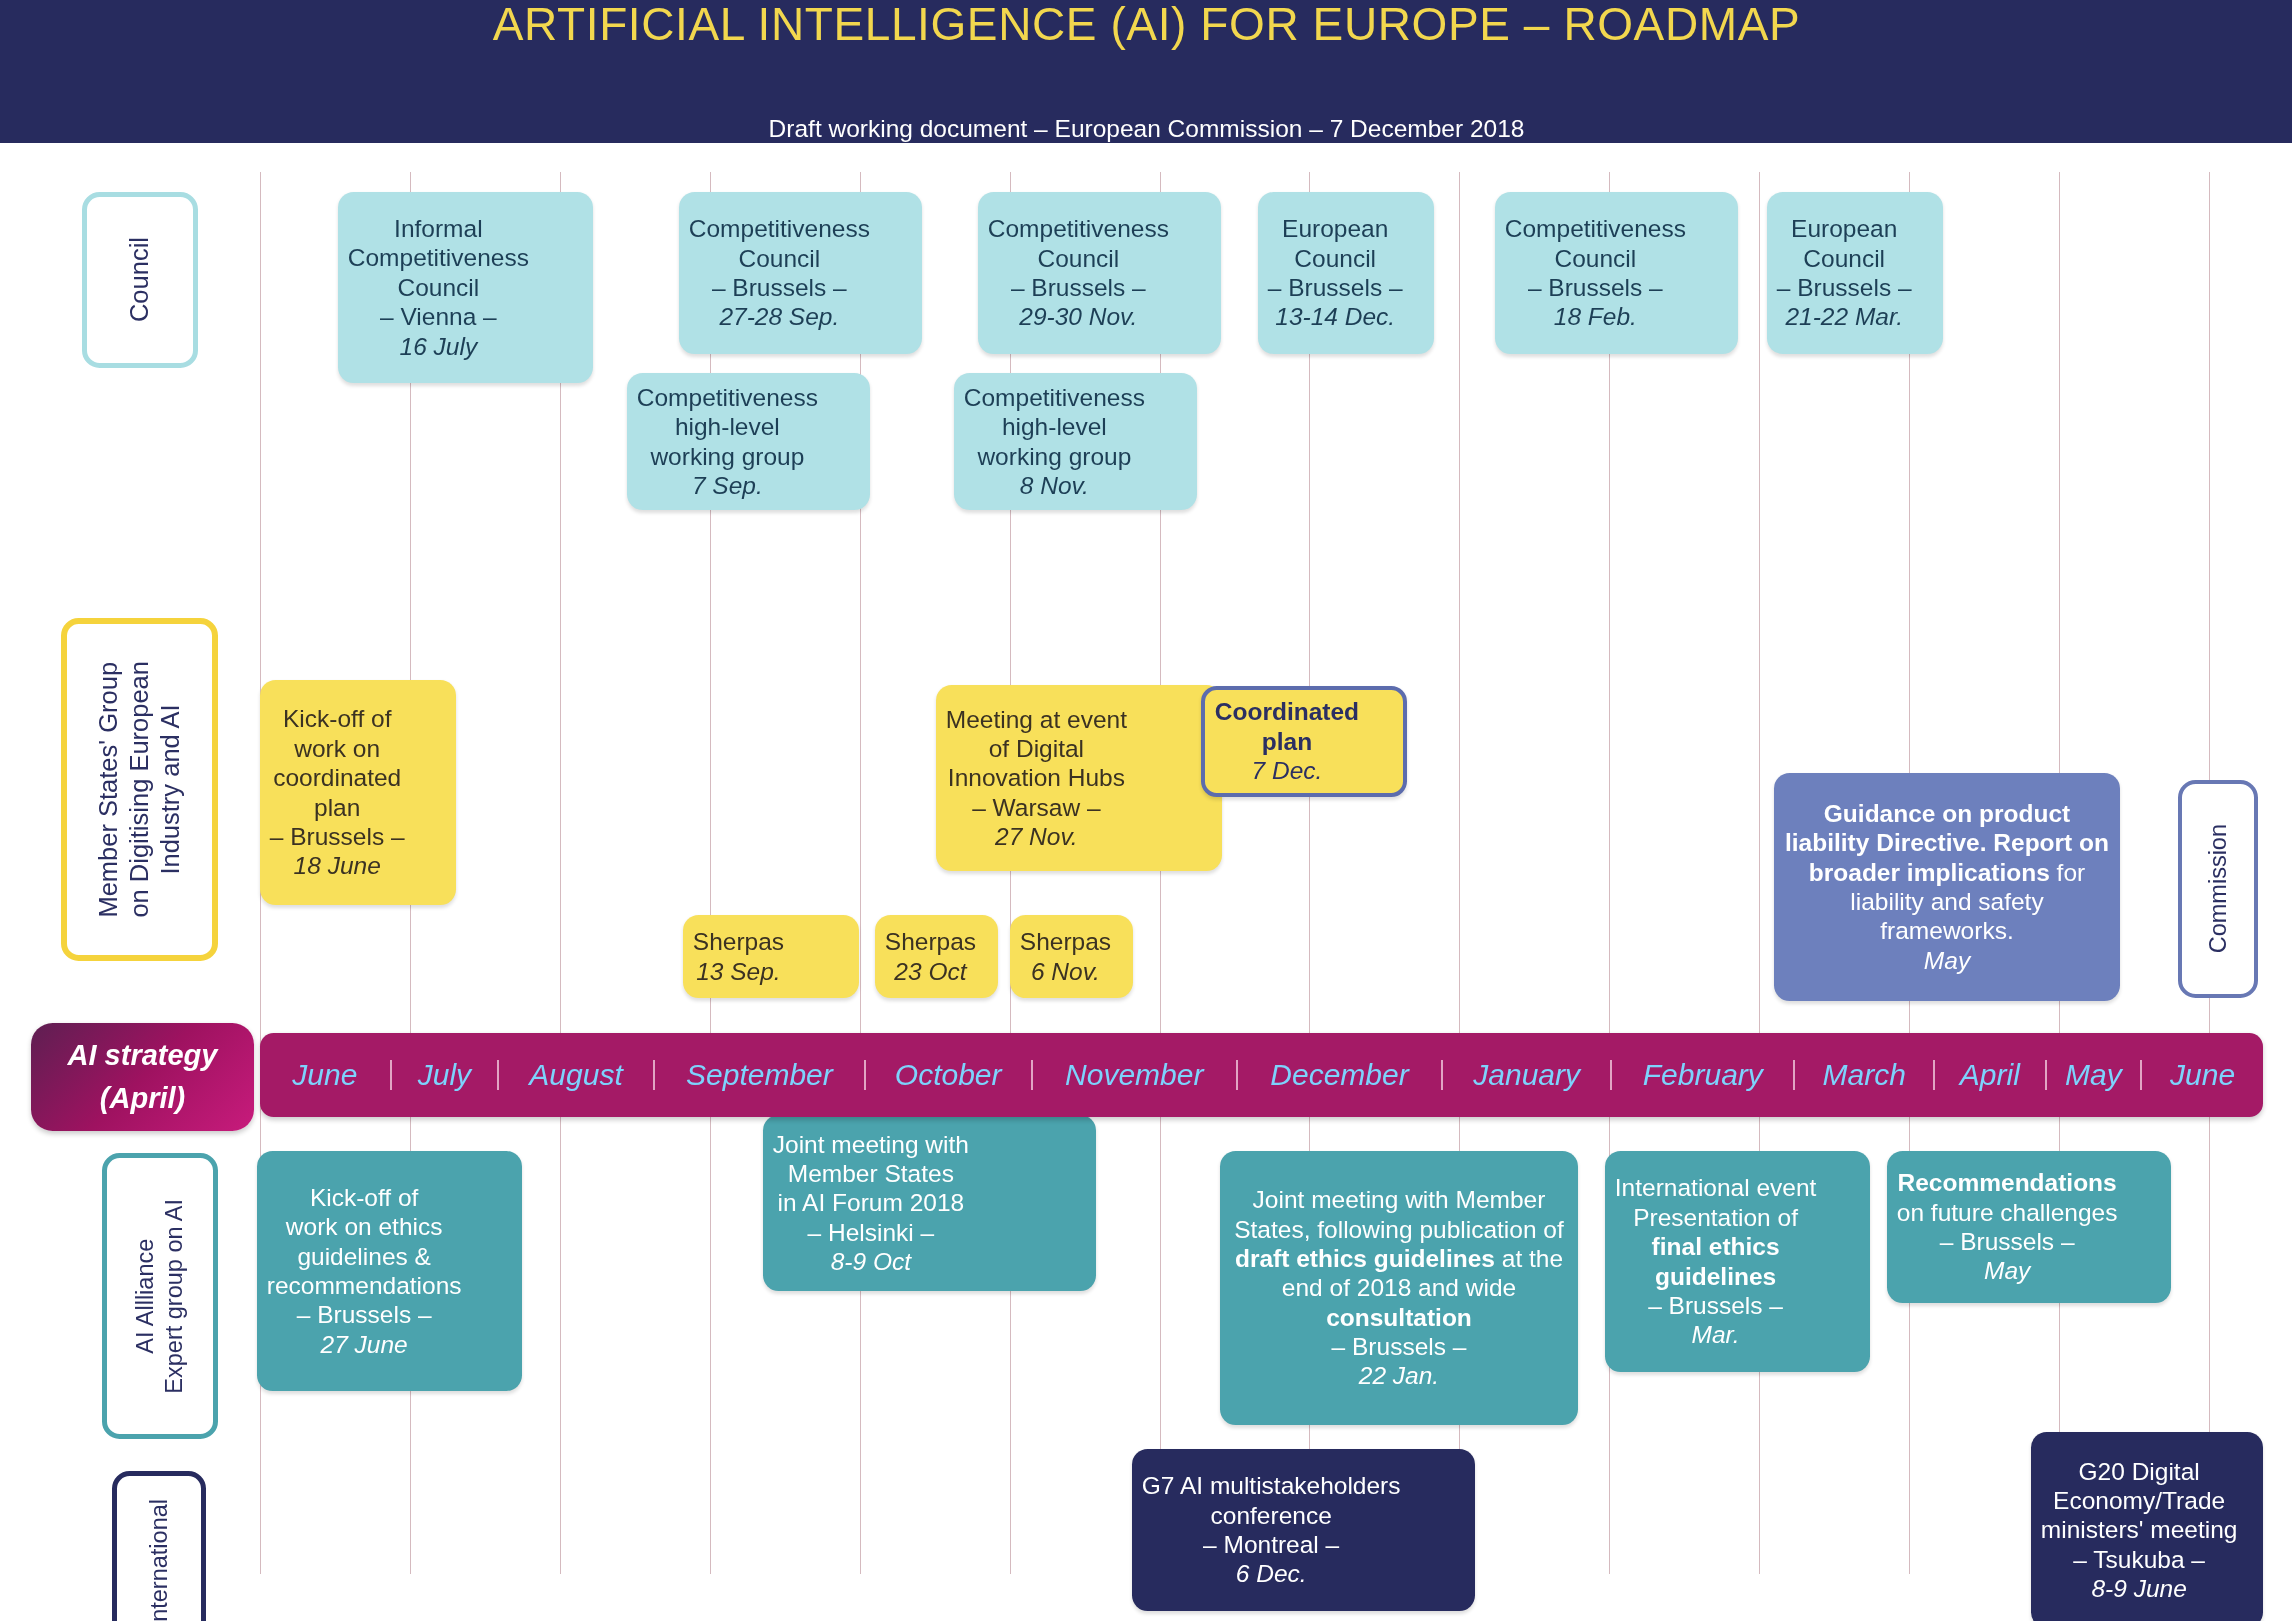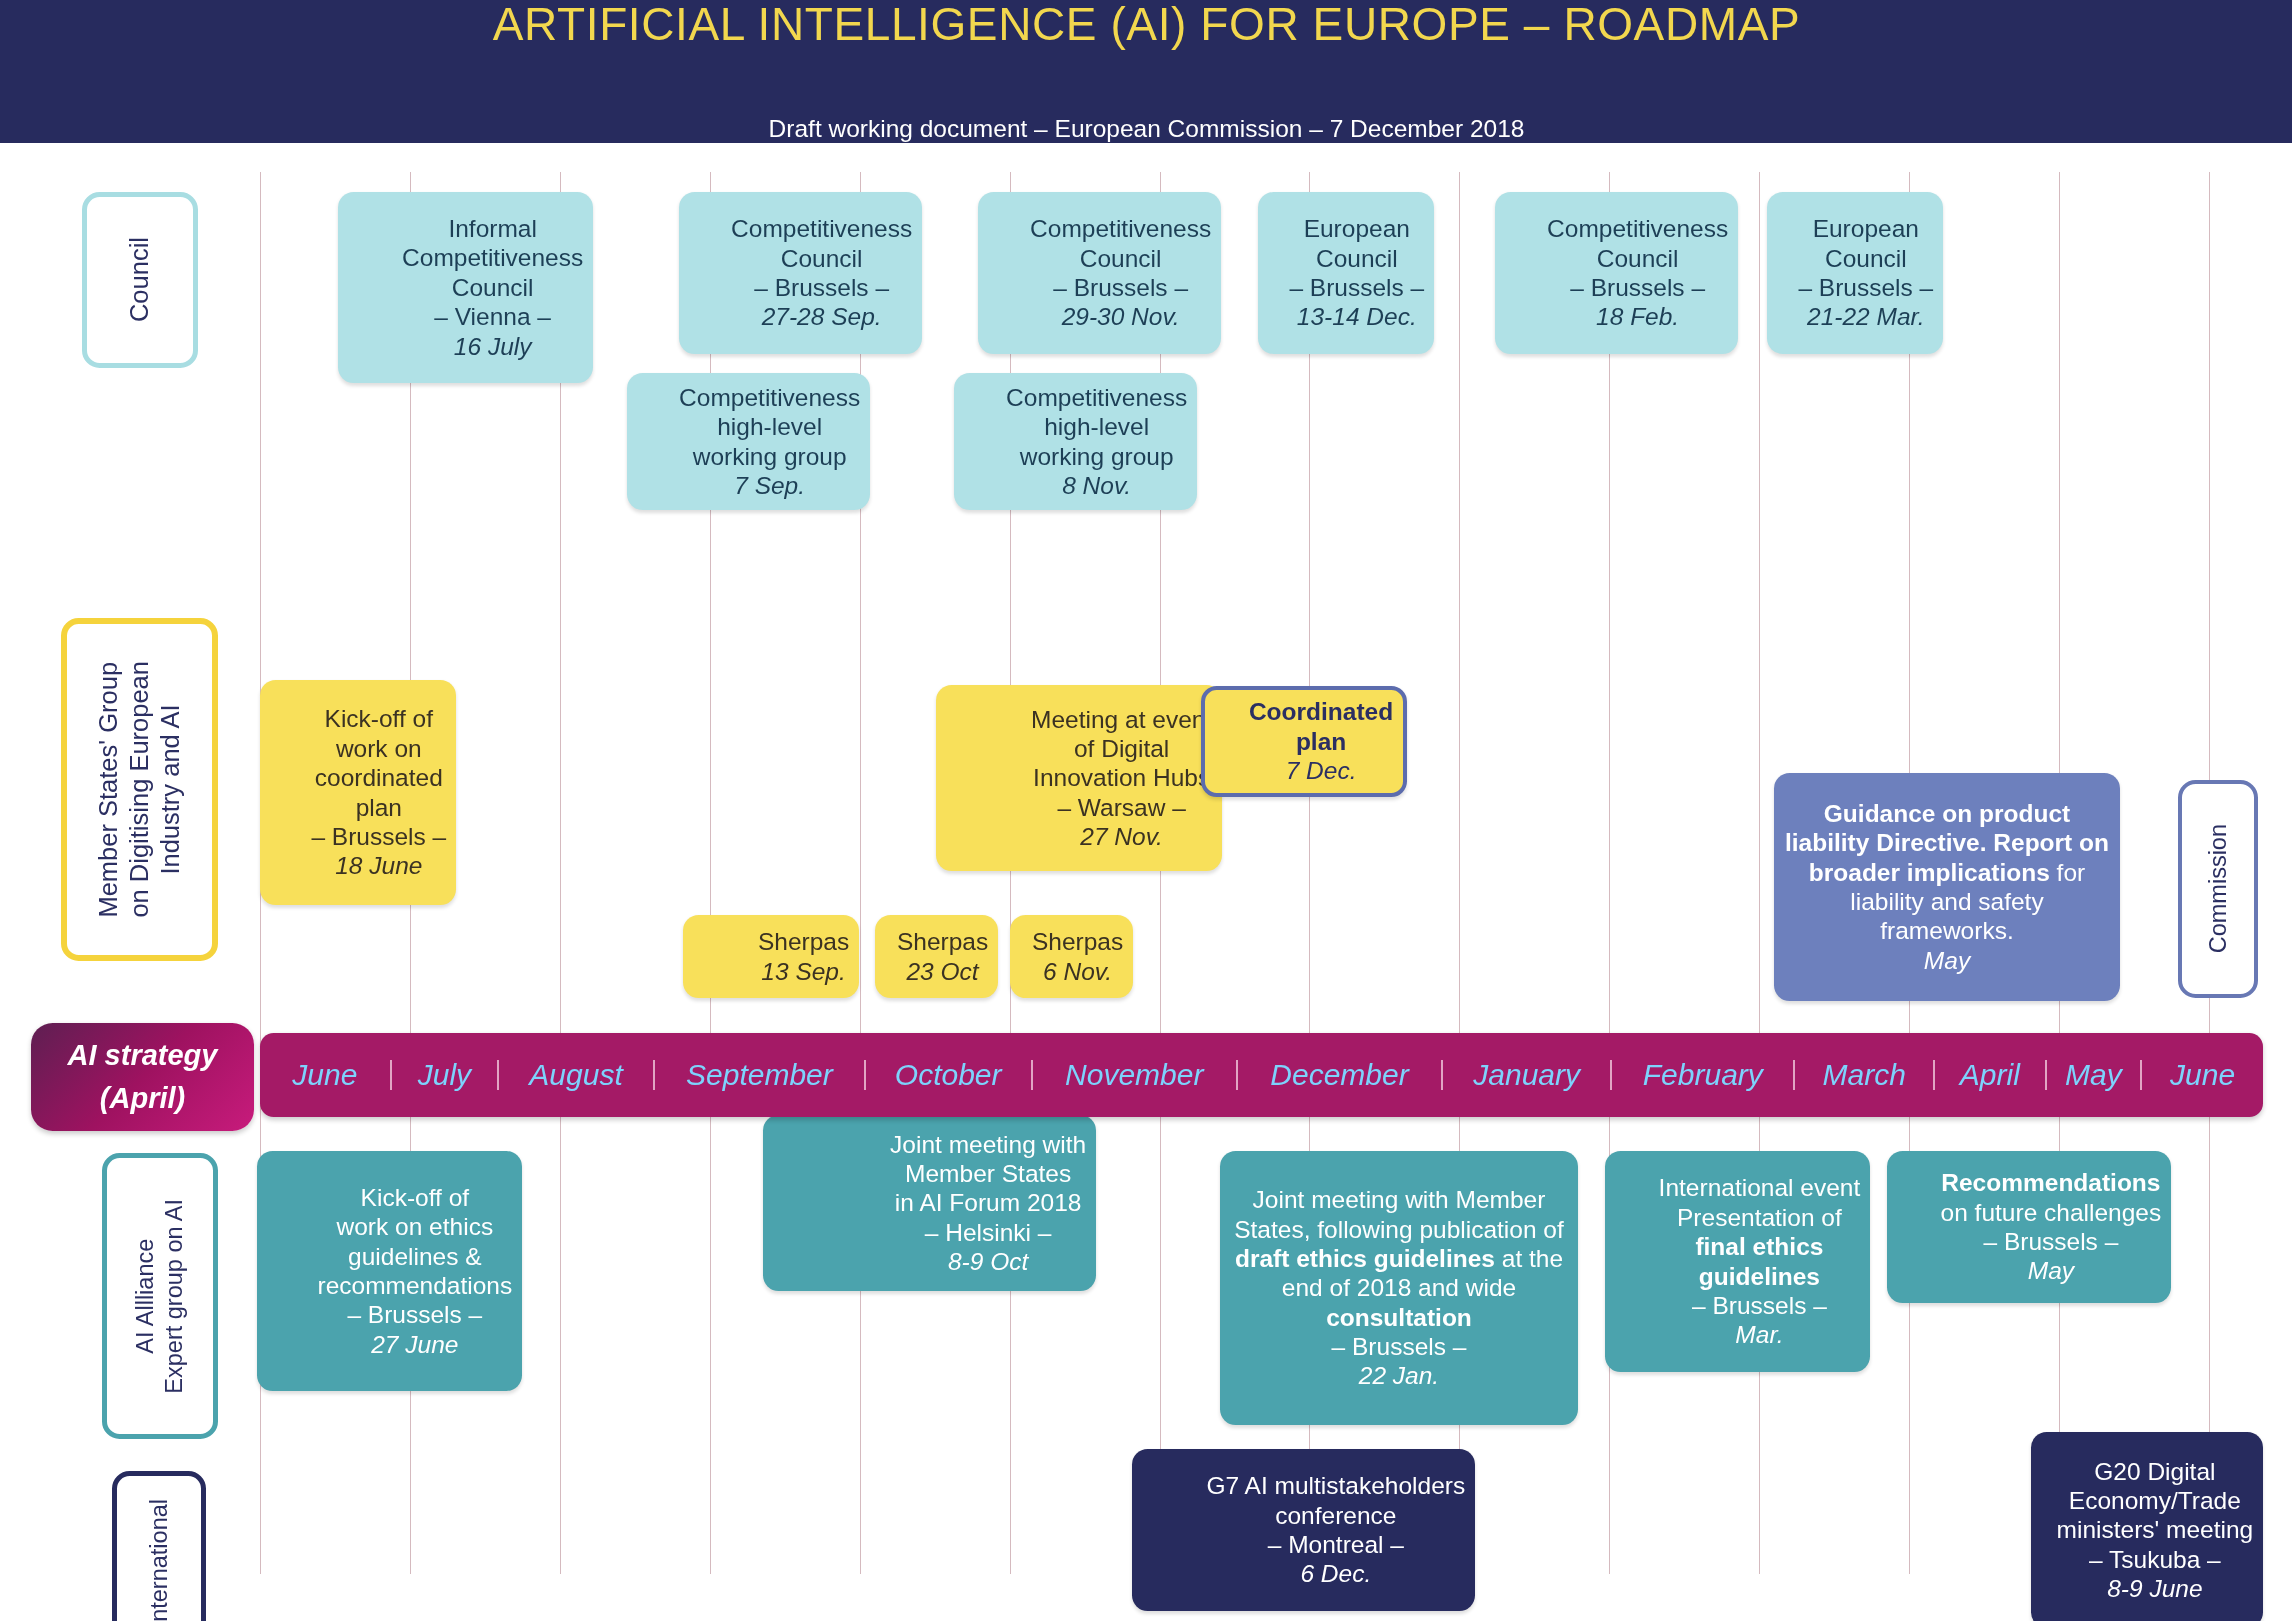--- a/index.html
+++ b/index.html
@@ -56,21 +56,21 @@
   #legend-alliance     { left: 102px; top: 1010px; width: 116px; height: 286px;
                          border: 5.9px solid #4ba3ad; }
   #legend-alliance span   { font-size: 23.5px; }
   #legend-international{ left: 112px; top: 1328px; width: 94px; height: 186px;
                          border: 5.9px solid #272b5e; }
   #legend-international span { font-size: 23.5px; }
 
   
   .card {
     position: absolute; border-radius: 15.7px;
-    display: flex; align-items: center; justify-content: flex-end;
+    display: flex; align-items: center; justify-content: flex-start;
     text-align: center; line-height: 1.2; padding: 7.8px 9.8px;
     box-shadow: 0 2.9px 3.9px rgba(0,0,0,.13);
   }
   .card .line   { display: block; }
   .card .date   { font-style: italic; }
   .card b       { font-weight: 700; }
 
   .c-blue { background: #b0e1e6; color: #1d3f56; font-size: 24.5px; }
   .c-yellow { background: #f8e05a; color: #3b3222; font-size: 24.5px; }
   .c-yellow-hl { background: #f8e05a; color: #2b2f62; font-size: 24.5px;

